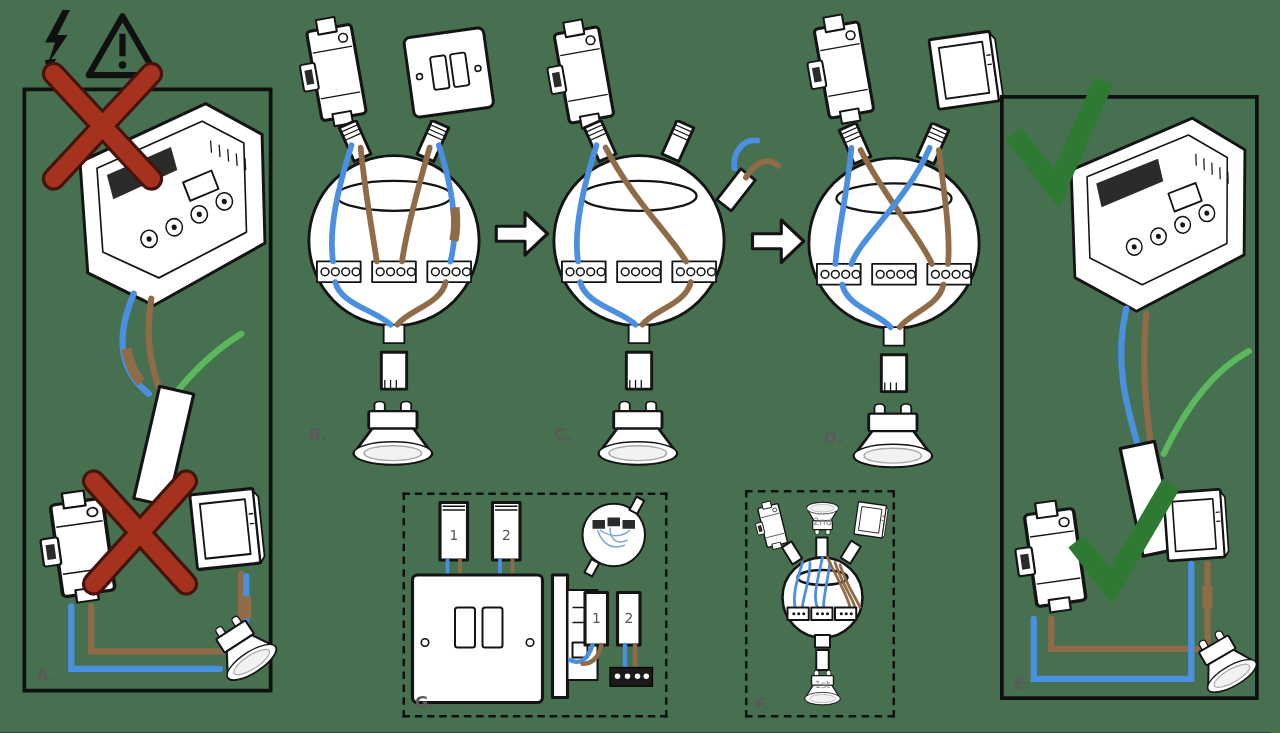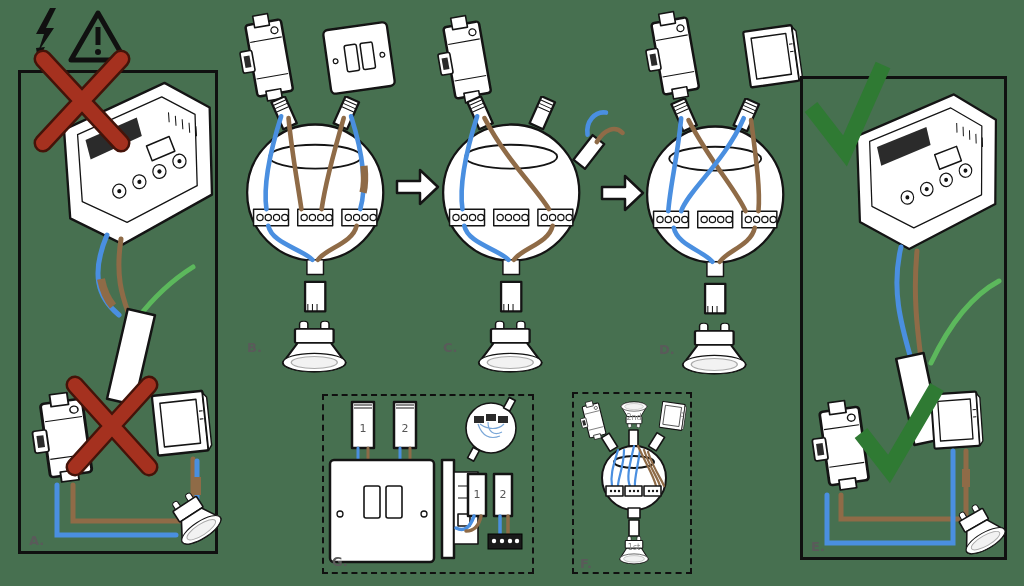--- a/index.html
+++ b/index.html
@@ -329,21 +329,21 @@
         <rect x="164" y="138" width="34" height="15" fill="#1a1a1a" stroke="#000" stroke-width="1"></rect>
         <circle cx="170" cy="145" r="2.2" fill="#fff"></circle>
           <circle cx="178" cy="145" r="2.2" fill="#fff"></circle>
         <circle cx="186" cy="145" r="2.2" fill="#fff"></circle>
           <circle cx="193" cy="145" r="2.2" fill="#fff"></circle>
       </g>
       <text class="lbl" x="8" y="170">G.</text>
     </svg>
   </div>
 
-  <div class="inset" style="left:572px;top:392px;width:120px;height:182px">
+  <div class="inset" style="left:596px;top:392px;width:120px;height:182px">
     <svg width="116" height="178">
       <use href="#sym-mcb" x="6" y="6" width="28" height="40" transform="rotate(-14 20 26)"></use>
       <use href="#sym-lamp" x="42" y="4" width="36" height="30" transform="rotate(180 60 19)"></use>
       <text class="tinylbl" x="60" y="26">2nd</text>
       <use href="#sym-dimmer" x="86" y="8" width="26" height="28" transform="rotate(8 99 22)"></use>
       <g>
         <rect class="dev-thin" x="31" y="40" width="9" height="16" transform="rotate(-32 36 48)"></rect>
         <rect class="dev-thin" x="55" y="36" width="9" height="16"></rect>
         <rect class="dev-thin" x="78" y="40" width="9" height="16" transform="rotate(32 83 48)"></rect>
         <circle class="dev" cx="60" cy="84" r="32" style="stroke-width:2"></circle>

